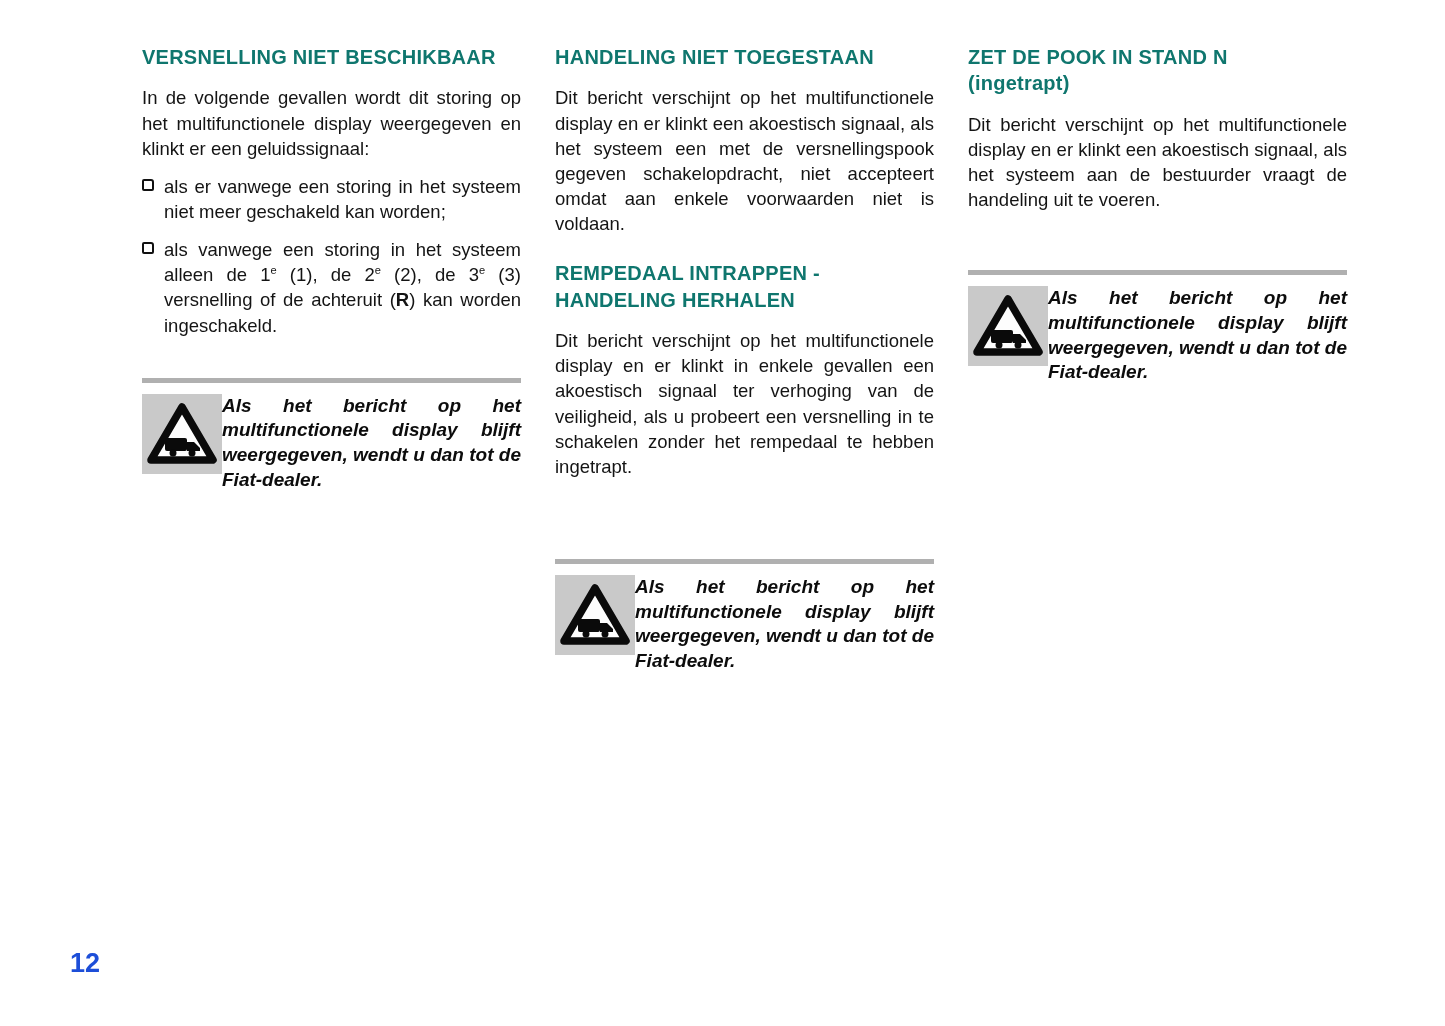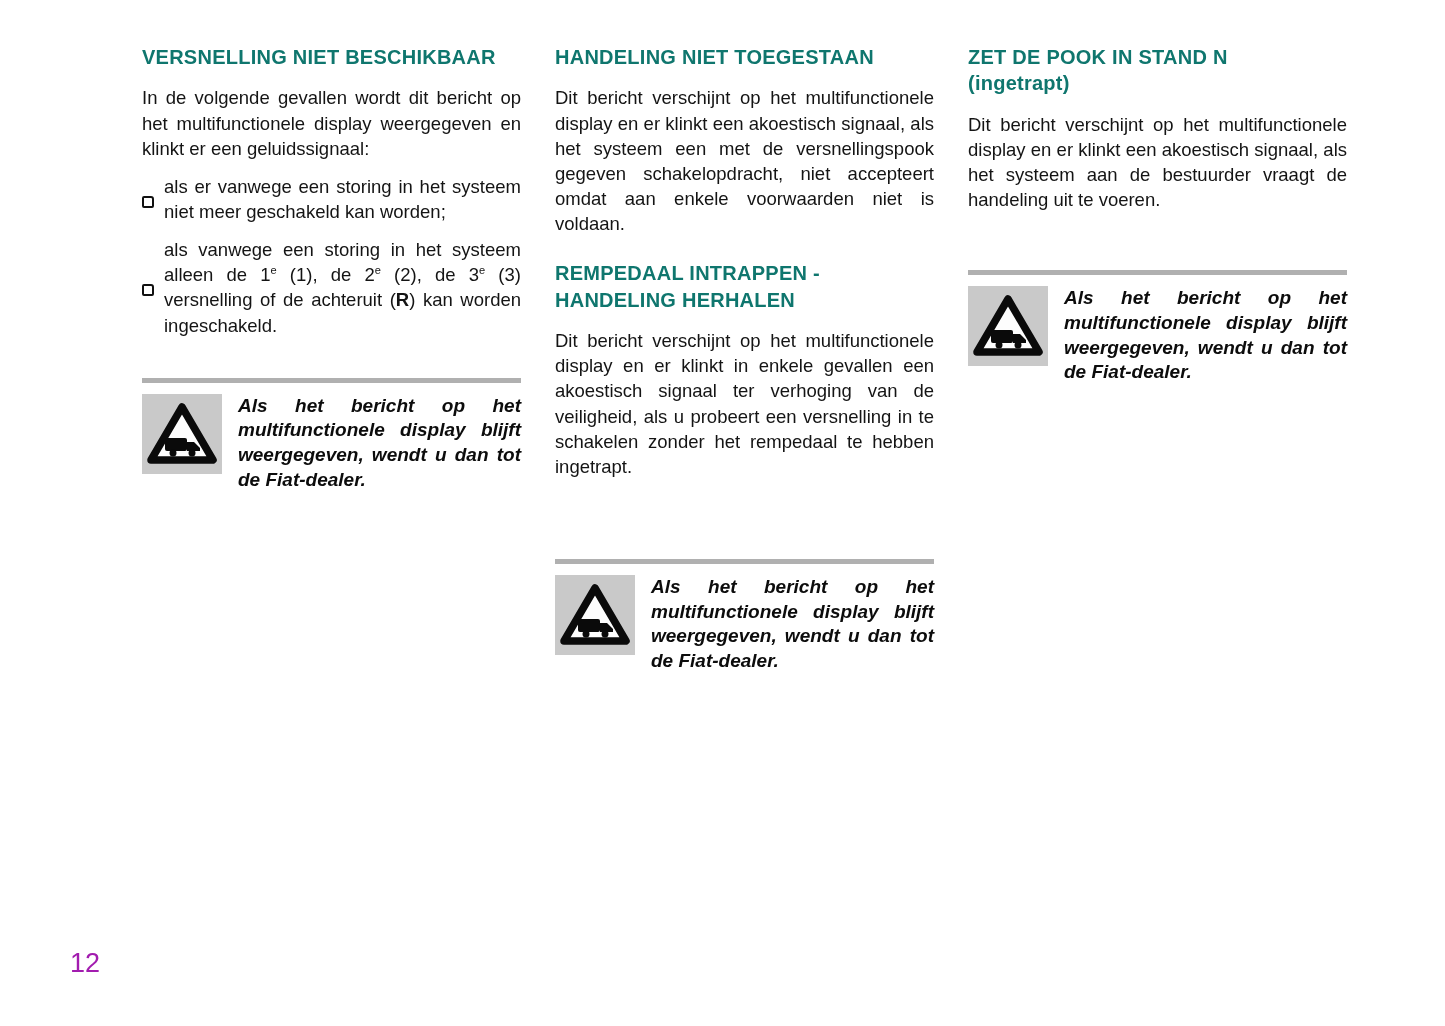--- a/index.html
+++ b/index.html
@@ -19,54 +19,54 @@
   }
   h2.heading .subline { display: block; }
   h2.h-mid { margin-top: 24px; }
 
   p.body {
     font-size: 18.5px; line-height: 1.36;
     text-align: justify; margin-bottom: 13px; color: #141414;
   }
   .connector { margin: 1px 0 13px 0; text-align: left; }
 
-  .bullet { display: flex; font-size: 18.5px; line-height: 1.36; margin-bottom: 13px; color: #141414; align-items: center; }
+  .bullet { display: flex; font-size: 18.5px; line-height: 1.36; margin-bottom: 13px; color: #141414; }
   .marker {
     flex: 0 0 auto; width: 12px; height: 12px;
     border: 2px solid #111; border-radius: 2px 3px 2px 2px;
     margin: 5px 10px 0 0; background: #fff;
   }
   .btext { flex: 1; text-align: justify; }
   sup { font-size: 0.6em; }
   .bold { font-weight: 700; font-style: normal; }
 
   .warnblock .rule { height: 5px; background: #b0b0b0; margin-bottom: 11px; }
-  .warnrow { display: flex; gap: 16px; align-items: flex-start; }
+  .warnrow { display: flex; align-items: flex-start; }
   .warnicon { flex: 0 0 80px; width: 80px; height: 80px; background: #c9c9c9; }
   .warntext {
     flex: 1; font-size: 19px; font-weight: 700; font-style: italic;
     line-height: 1.3; text-align: justify; color: #0c0c0c;
   }
   .mt40 { margin-top: 40px; }
   .mt80 { margin-top: 80px; }
   .mt58 { margin-top: 58px; }
 
   .pagenum {
     position: absolute; left: 70px; top: 948px;
-    font-size: 27px; font-weight: 400; color: #a21caf;
+    font-size: 27px; font-weight: 700; color: #1d4ed8;
   }
 </style>
 </head>
 <body>
 
 <div class="columns">
 
   <section class="col">
     <h2 class="heading">VERSNELLING NIET BESCHIKBAAR</h2>
-    <p class="body">In de volgende gevallen wordt dit bericht op het multifunctionele display weergegeven en klinkt er een geluidssignaal:</p>
+    <p class="body">In de volgende gevallen wordt dit storing op het multifunctionele display weergegeven en klinkt er een geluidssignaal:</p>
 
     <div class="bullet">
       <span class="marker"></span>
       <span class="btext">als er vanwege een storing in het systeem niet meer geschakeld kan worden;</span>
     </div>
 
 
     <div class="bullet">
       <span class="marker"></span>
       <span class="btext"><span>als vanwege een storing in het systeem alleen de 1</span><sup>e</sup><span> (1), de 2</span><sup>e</sup><span> (2), de 3</span><sup>e</sup><span> (3) versnelling of de achteruit (</span><span class="bold">R</span><span>) kan worden ingeschakeld.</span></span>

